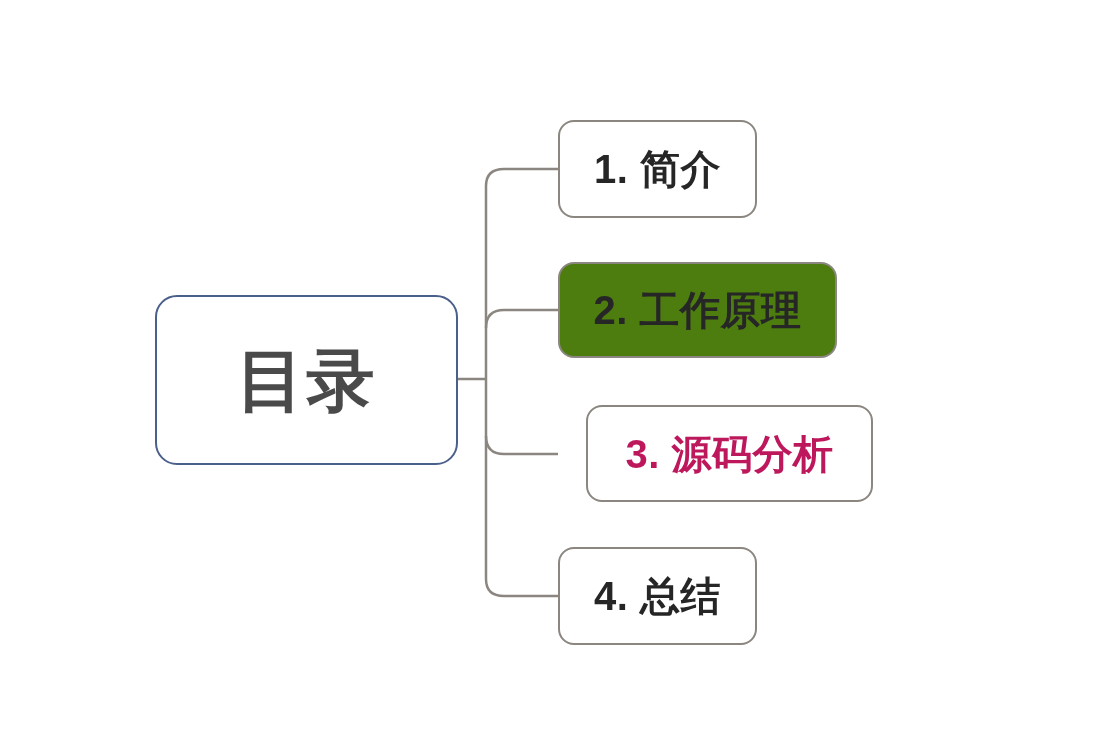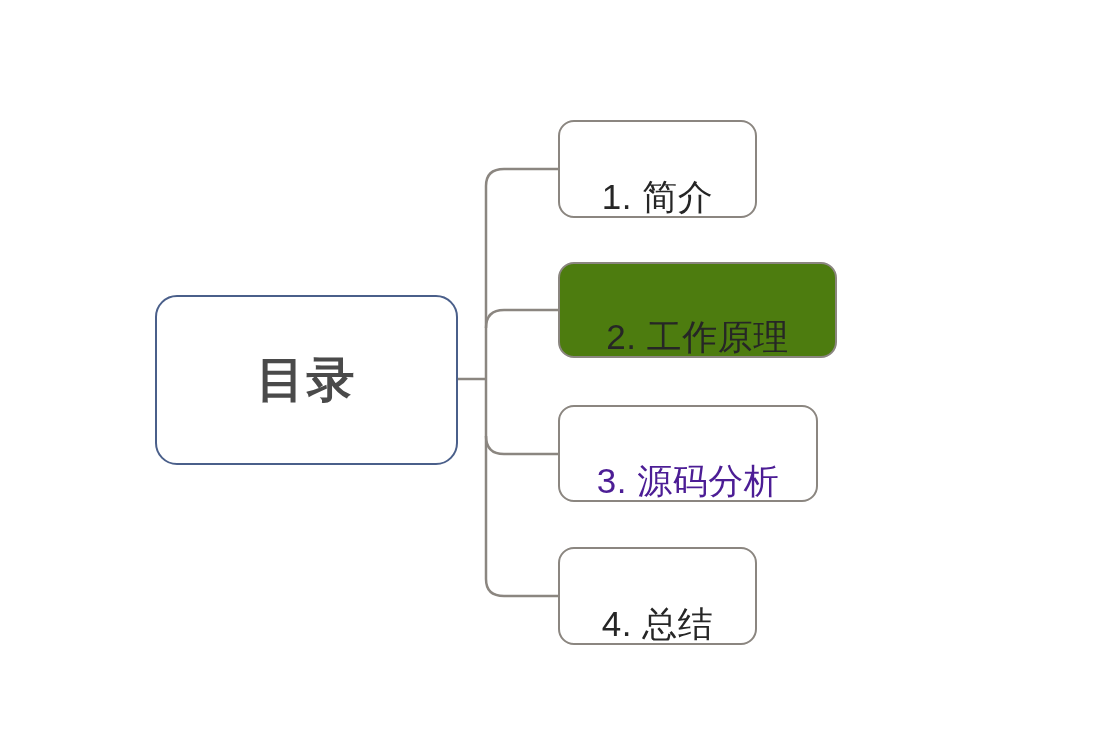--- a/index.html
+++ b/index.html
@@ -39,32 +39,31 @@
     justify-content: center;
     text-align: center;
     white-space: nowrap;
   }
 
   .node-root {
     border: 2.5px solid #4a5f8a;
     border-radius: 22px;
     color: #4a4a4a;
     font-weight: bold;
-    font-size: 48px;
+    font-size: 68px;
     letter-spacing: 2px;
   }
 
   .node-child {
     border: 2.5px solid #8b8680;
     border-radius: 16px;
     color: #262626;
-    font-weight: normal;
-    font-size: 35px;
+    font-weight: bold;
+    font-size: 40px;
     letter-spacing: 0.5px;
-    align-items: flex-end;
   }
 
   .node-label {
     display: inline-block;
     line-height: 1.1;
   }
 </style>
 </head>
 <body>
 
@@ -90,21 +89,21 @@
   </div>
 
   <div class="node node-child" id="child-node-1" style="left: 558px; top: 120px; width: 199px; height: 98px; border-color: rgb(139, 134, 128); color: rgb(38, 38, 38); background: rgb(255, 255, 255);">
     <span class="node-label">1. 简介</span>
   </div>
 
   <div class="node node-child" id="child-node-2" style="left: 558px; top: 262px; width: 279px; height: 96px; border-color: rgb(139, 134, 128); color: rgb(38, 38, 38); background: #4d7c0f;">
     <span class="node-label">2. 工作原理</span>
   </div>
 
-  <div class="node node-child" id="child-node-3" style="left: 558px; top: 405px; width: 260px; height: 97px; border-color: rgb(139, 134, 128); color: #4c1d95; background: rgb(255, 255, 255);">
+  <div class="node node-child" id="child-node-3" style="left: 586px; top: 405px; width: 287px; height: 97px; border-color: rgb(139, 134, 128); color: #be185d; background: rgb(255, 255, 255);">
     <span class="node-label">3. 源码分析</span>
   </div>
 
   <div class="node node-child" id="child-node-4" style="left: 558px; top: 547px; width: 199px; height: 98px; border-color: rgb(139, 134, 128); color: rgb(38, 38, 38); background: rgb(255, 255, 255);">
     <span class="node-label">4. 总结</span>
   </div>
 
 </div>
 
 </body></html>

